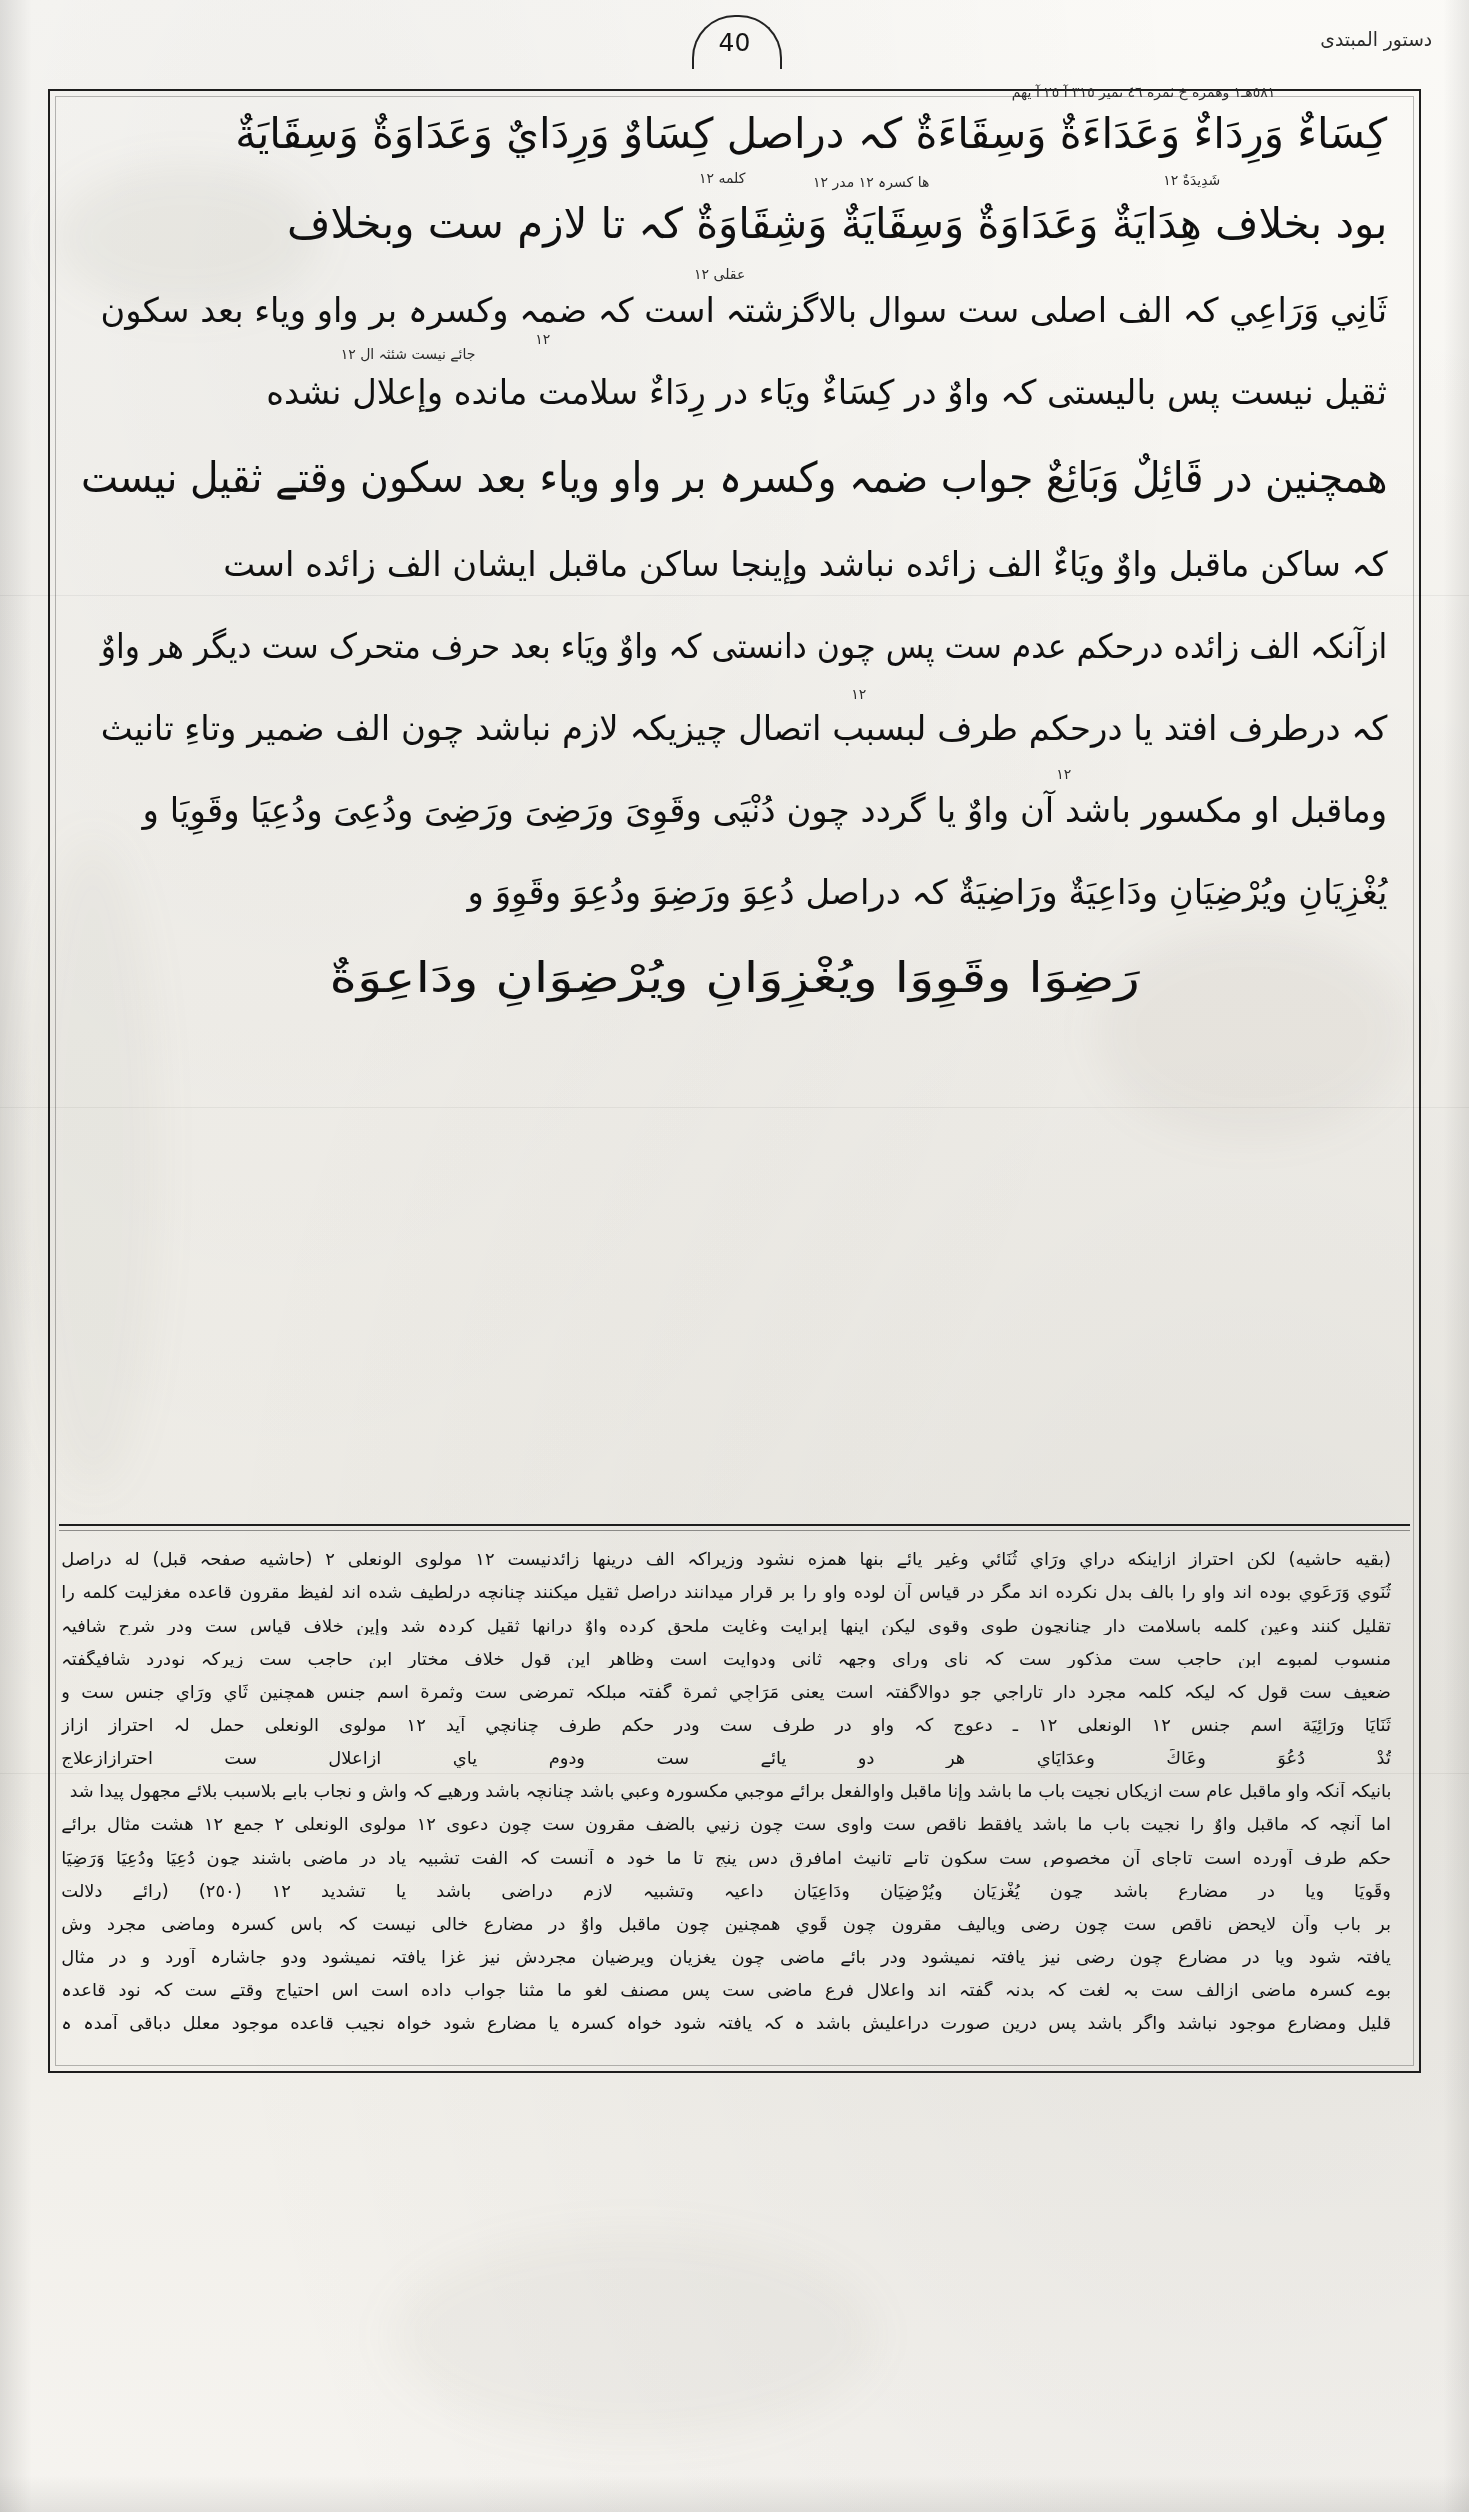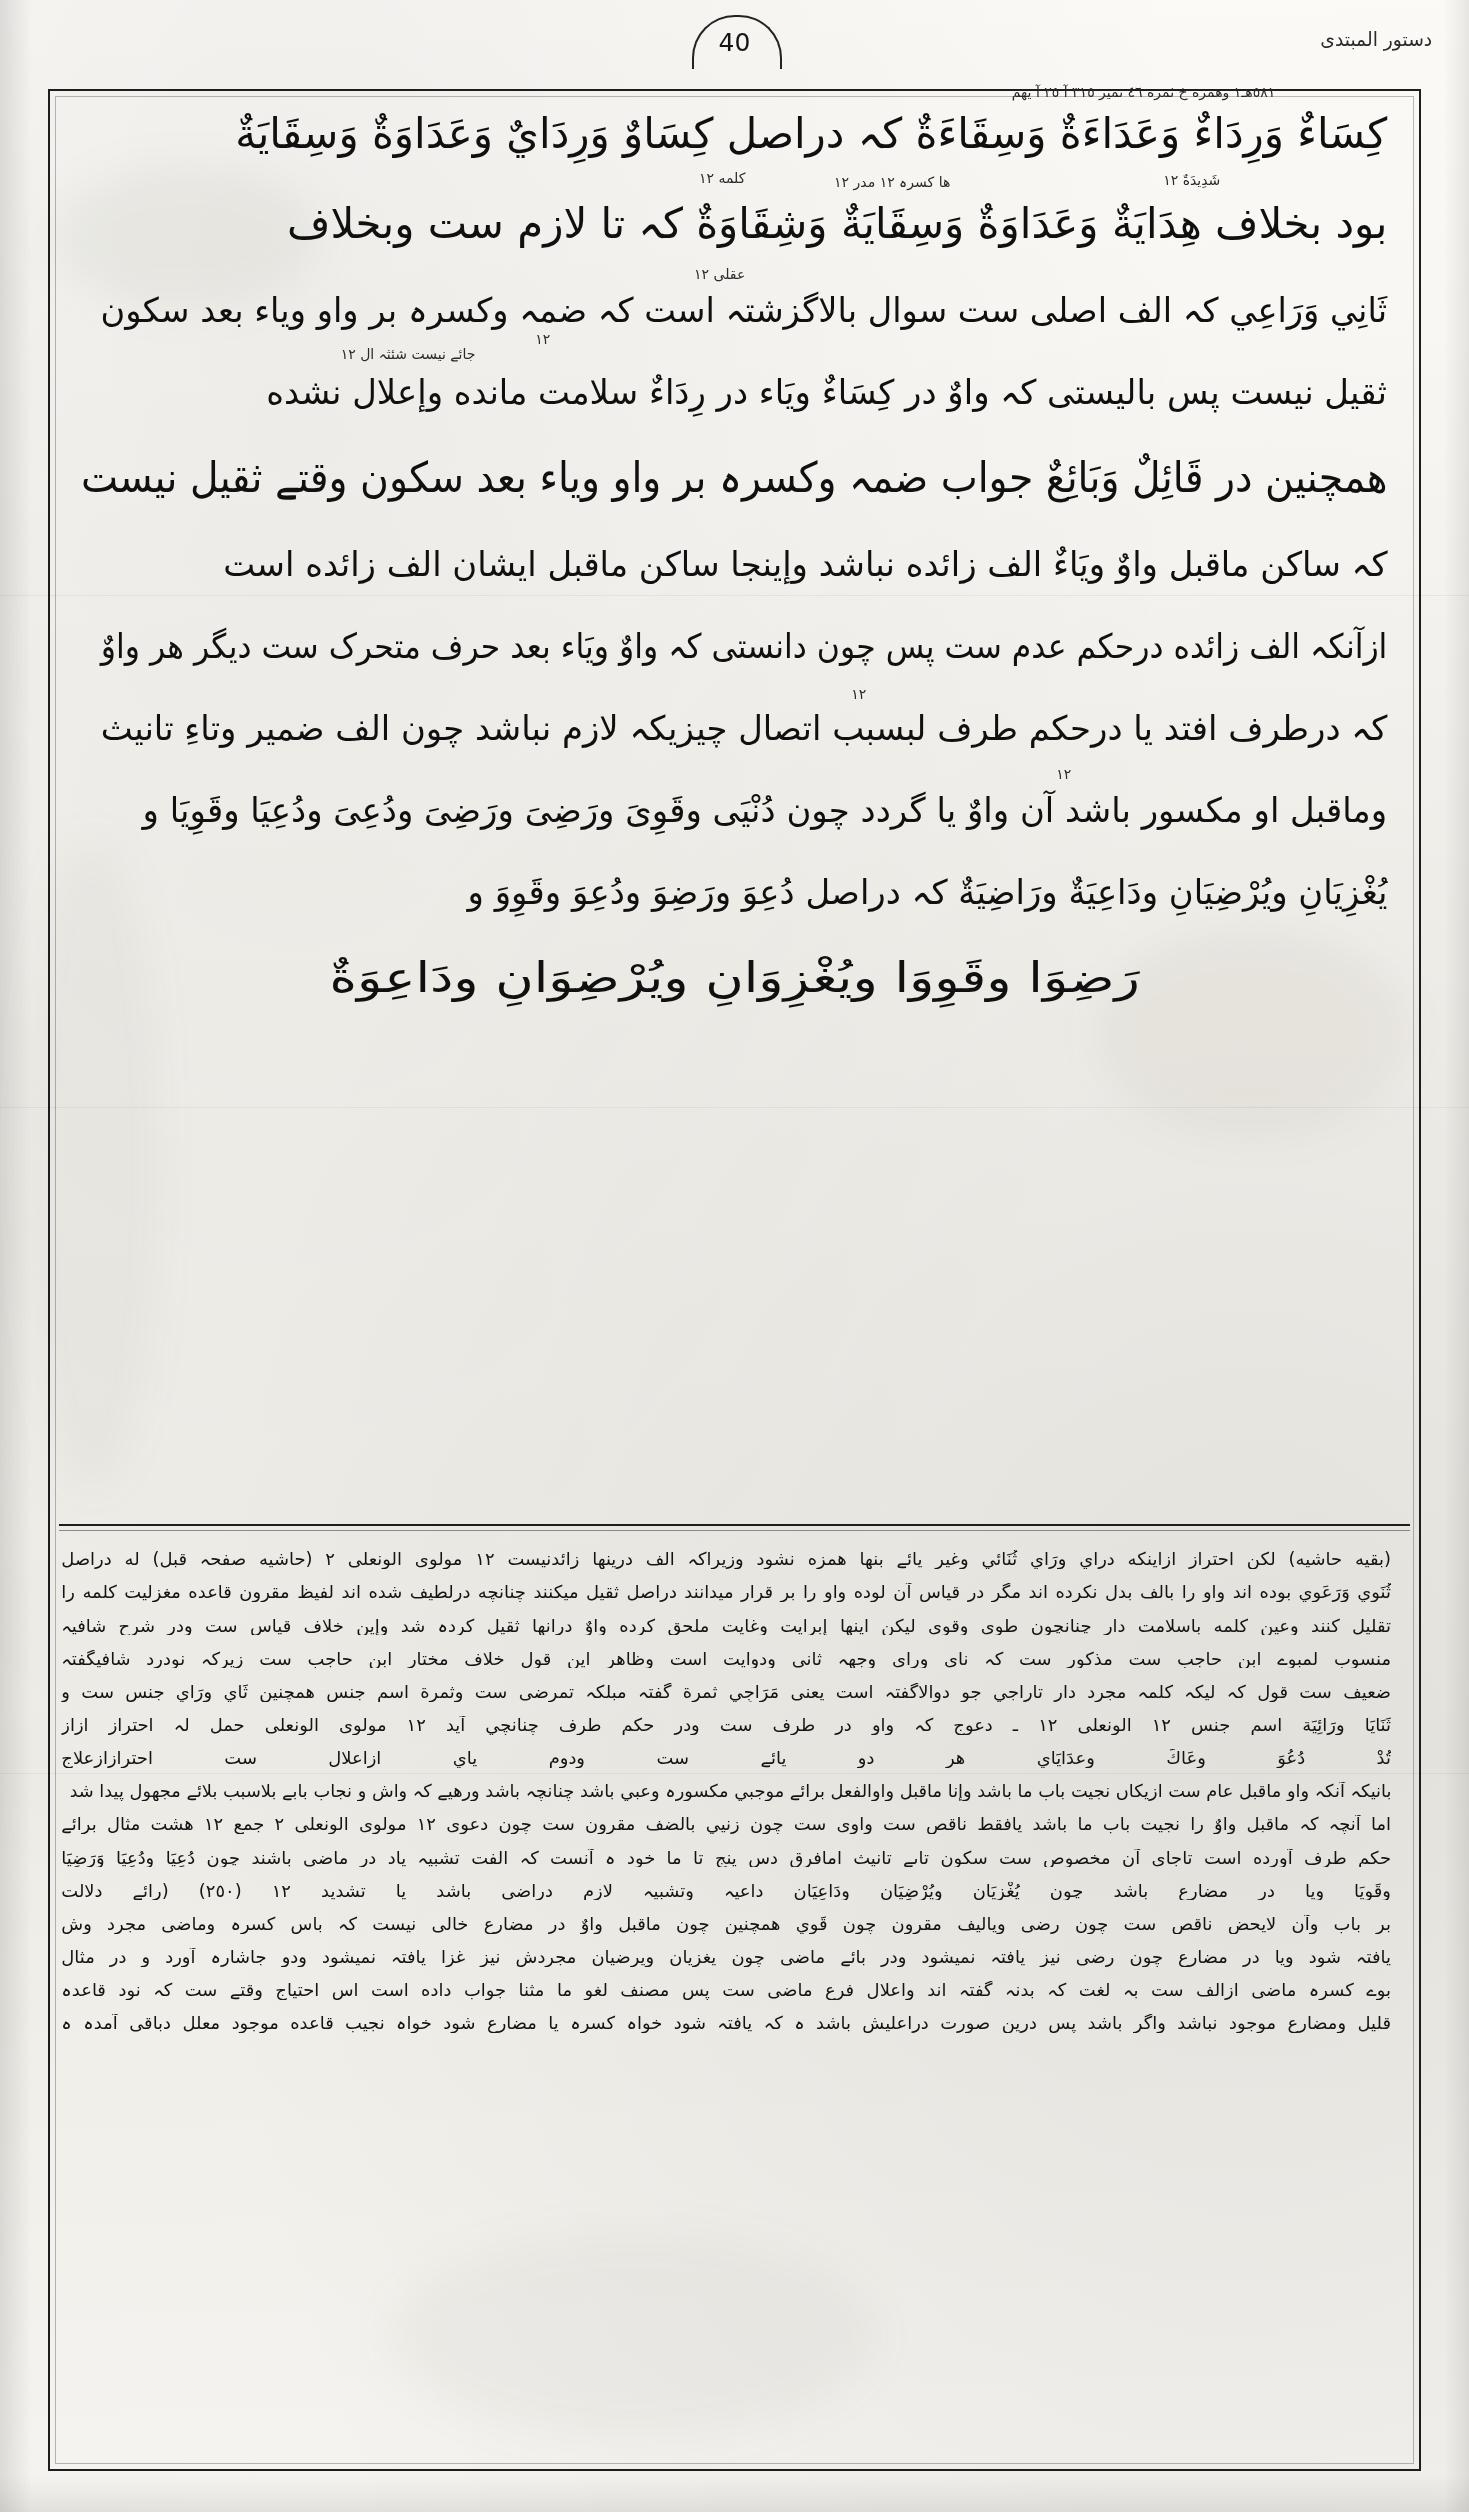--- a/index.html
+++ b/index.html
@@ -72,21 +72,21 @@
     font-size: 25px;
     color: #141414;
   }
 
   
   #frame {
     position: absolute;
     top: 89px;
     right: 48px;
     width: 1373px;
-    height: 2382px;
+    height: 1984px;
     border: 2.3px solid #1d1d1d;
     box-sizing: border-box;
     background: transparent;
   }
   #frame::after {
     content: "";
     position: absolute;
     inset: 4.7px;
     border: 0.9px solid rgba(30,30,30,0.30);
     pointer-events: none;
@@ -210,21 +210,21 @@
   <div id="frame">
 
     <div id="body-block">
 
       <div class="main-line big">
         <span class="gloss" style="right:112px; top:-28px;">٥٨١هـ۱ وهمزه خ ثمره ٤٦ تميز ٣١٥ آ ٢٥ آ يهم</span>
         <span style="display: inline-block; transform-origin: right center; transform: scaleX(0.9972);">كِسَاءٌ وَرِدَاءٌ وَعَدَاءَةٌ وَسِقَاءَةٌ كہ دراصل كِسَاوٌ وَرِدَايٌ وَعَدَاوَةٌ وَسِقَايَةٌ</span>
       </div>
 
       <div class="main-line big">
-        <span class="gloss" style="right:437px; top:-28px;margin-left:12px;">ها کسرہ ۱۲ مدر ۱۲</span>
+        <span class="gloss" style="right:458px; top:-28px;margin-left:12px;">ها کسرہ ۱۲ مدر ۱۲</span>
         <span class="gloss" style="right:167px; top:-30px;margin-left:22px;">شَدِيدَةٌ ١٢</span>
         <span class="gloss" style="right:642px; top:-32px;">كلمه ١٢</span>
         <span style="display: inline-block; transform-origin: right center; transform: scaleX(0.9972);">بود بخلاف هِدَايَةٌ وَعَدَاوَةٌ وَسِقَايَةٌ وَشِقَاوَةٌ كہ تا لازم ست وبخلاف</span>
       </div>
 
       <div class="main-line">
         <span class="gloss" style="right:642px; top:-26px;">عقلی ۱۲</span>
         <span style="display: inline-block; transform-origin: right center; transform: scaleX(0.9903);">ثَانِي وَرَاعِي کہ الف اصلی ست سوال بالاگزشتہ است کہ ضمہ وکسرہ بر واو ویاء بعد سکون</span>
       </div>
 

